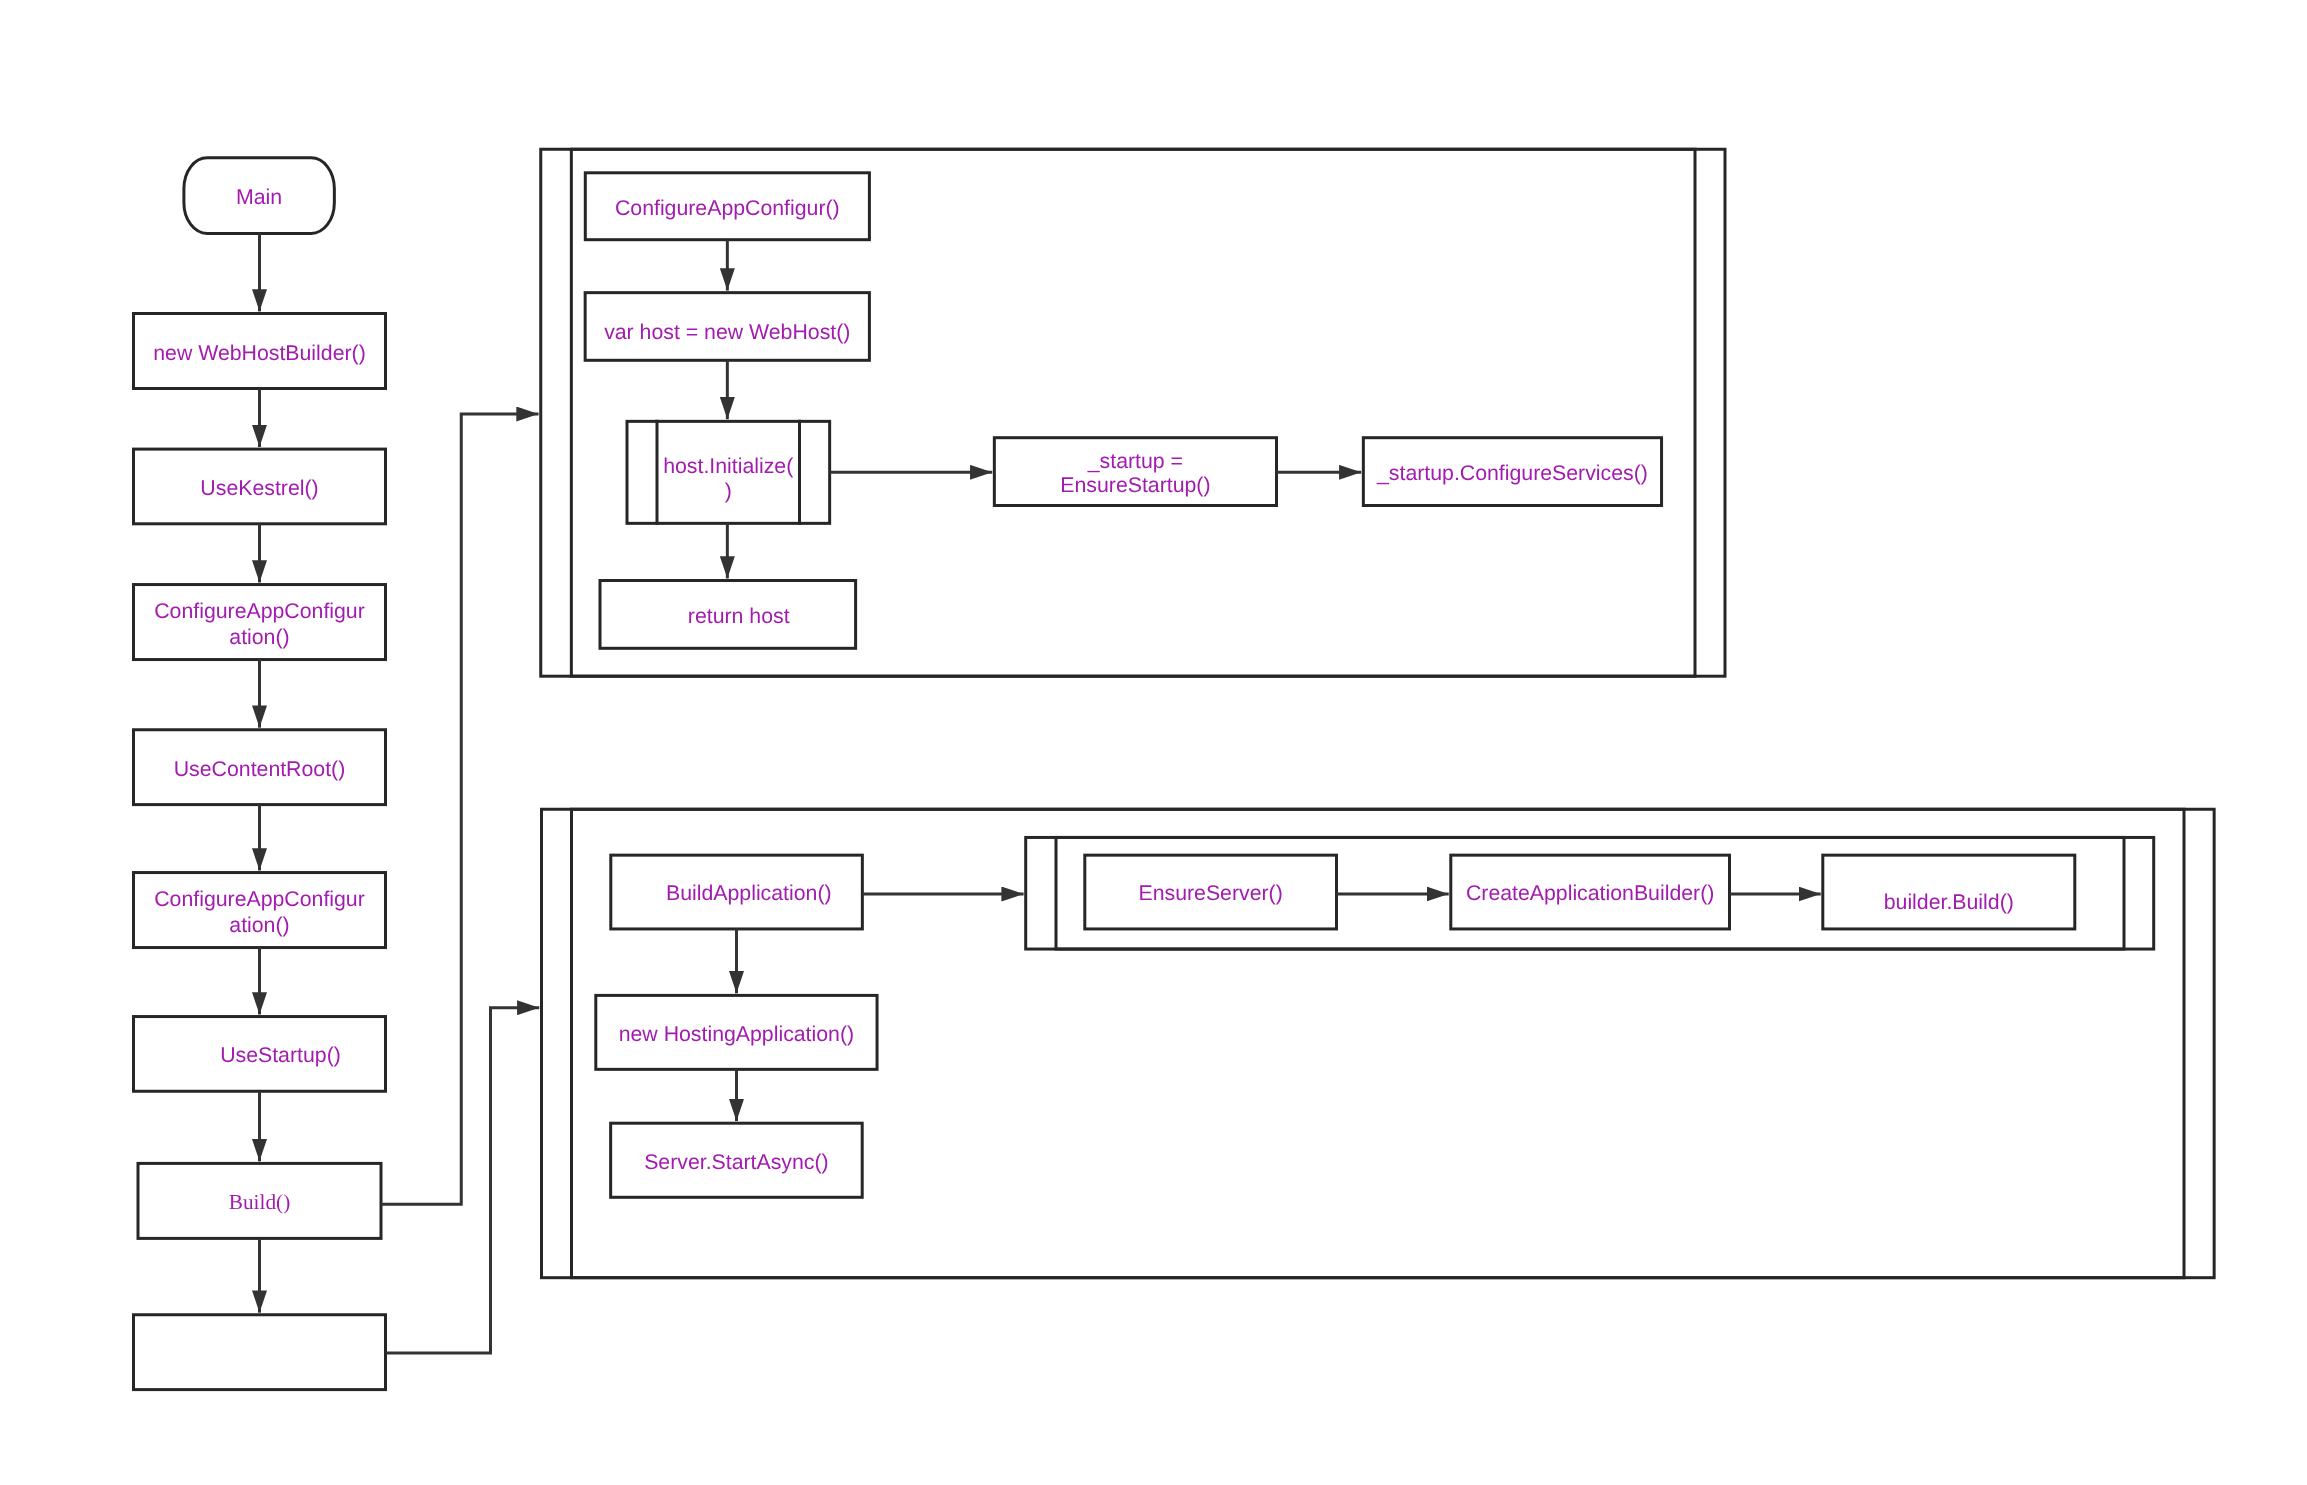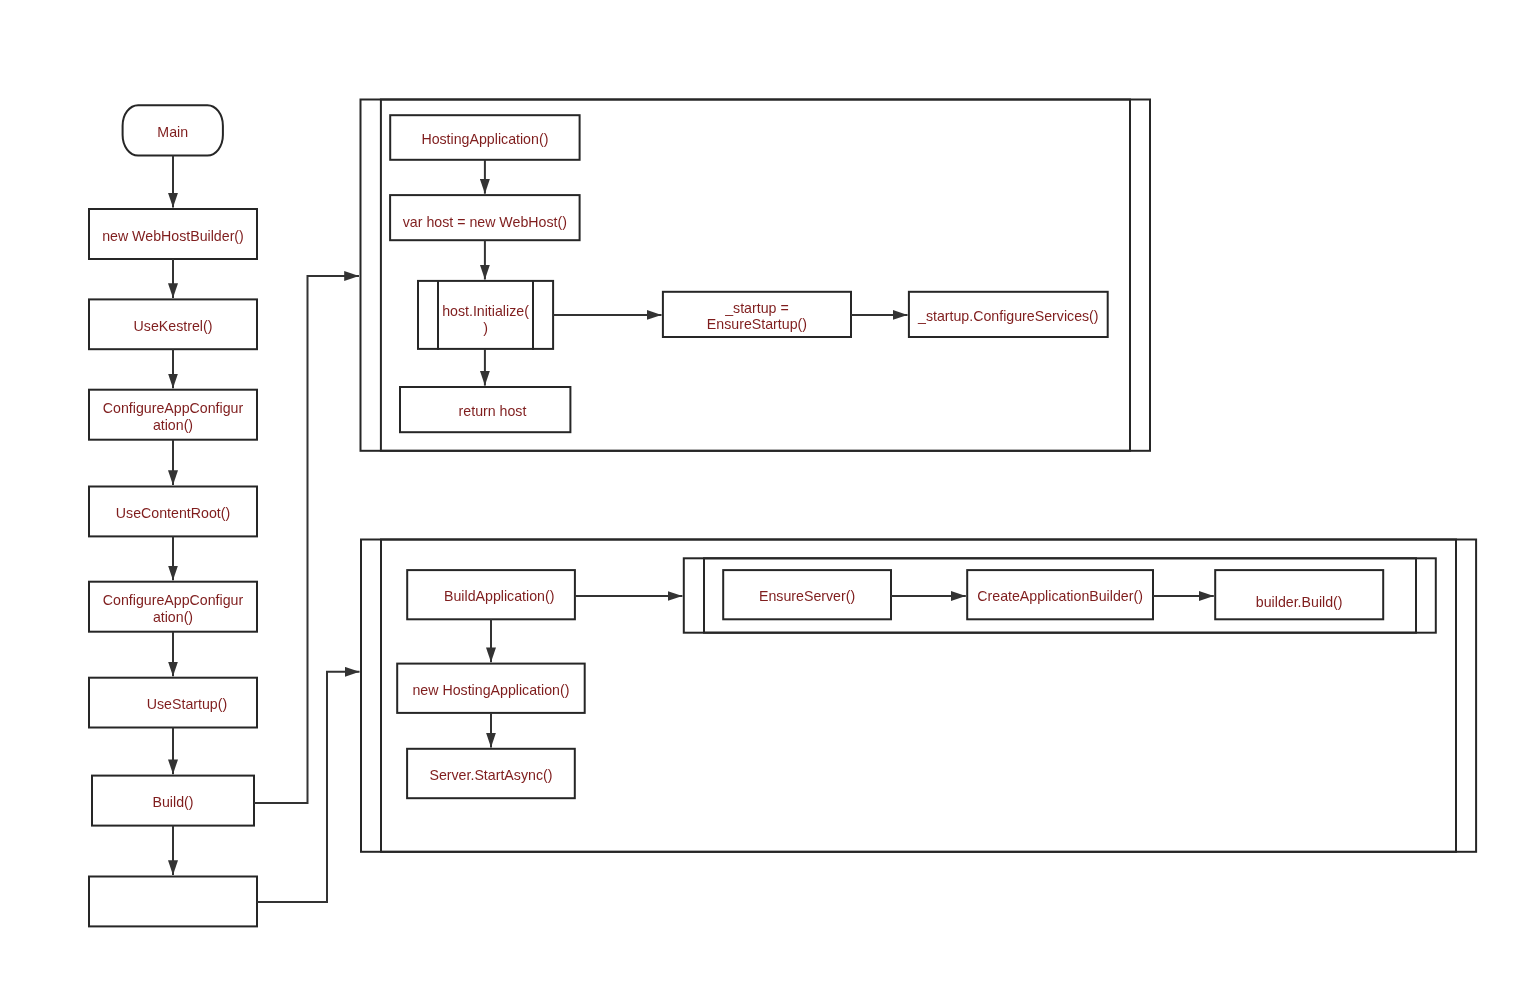--- a/index.html
+++ b/index.html
@@ -4,21 +4,21 @@
 <title>Flowchart</title>
 <style>
   html,body{margin:0;padding:0;background:#ffffff;}
   body{width:1538px;height:990px;overflow:hidden;
        font-family:"Liberation Sans",sans-serif;
        -webkit-font-smoothing:antialiased;
        -moz-osx-font-smoothing:grayscale;}
   #stage{position:relative;width:1538px;height:990px;background:#ffffff;}
   svg#diagram{position:absolute;left:0;top:0;width:1538px;height:990px;display:block;}
   .lbl{position:absolute;display:flex;align-items:center;justify-content:center;
-       text-align:center;color:#7f1d1d;font-size:14.2px;line-height:16.4px;
+       text-align:center;color:#a21caf;font-size:14.2px;line-height:16.4px;
        white-space:pre-line;padding-top:4px;box-sizing:border-box;}
 </style>
 </head>
 <body>
 
 <div id="stage">
 <svg id="diagram" viewBox="0 0 1538 990">
   <defs>
     <marker id="arrowhead" viewBox="0 0 15 10" refX="14.8" refY="5" markerWidth="15" markerHeight="10" orient="auto-start-reverse" markerUnits="userSpaceOnUse">
       <path d="M 0 0 L 14.8 5 L 0 10 Z" fill="#333333"></path>
@@ -88,22 +88,22 @@
 
 <div class="lbl" style="left:122.6px;top:105.2px;width:100.3px;height:50.4px;">Main</div>
 <div class="lbl" style="left:89px;top:209px;width:168px;height:50px;">new WebHostBuilder()</div>
 <div class="lbl" style="left:89px;top:299.4px;width:168px;height:49.8px;">UseKestrel()</div>
 <div class="lbl" style="left:89px;top:389.7px;width:168px;height:50px;">ConfigureAppConfigur
 ation()</div>
 <div class="lbl" style="left:89px;top:486.5px;width:168px;height:49.9px;">UseContentRoot()</div>
 <div class="lbl" style="left:89px;top:581.7px;width:168px;height:50px;">ConfigureAppConfigur
 ation()</div>
 <div class="lbl" style="left:89px;top:677.7px;width:168px;height:49.8px;padding-left:28px;">UseStartup()</div>
-<div class="lbl" style="left:92px;top:775.6px;width:162px;height:50px;">Build()</div>
-<div class="lbl" style="left:390.2px;top:115.2px;width:189.4px;height:44.6px;">HostingApplication()</div>
+<div class="lbl" style="left:92px;top:775.6px;width:162px;height:50px;font-family:Liberation Serif, serif;">Build()</div>
+<div class="lbl" style="left:390.2px;top:115.2px;width:189.4px;height:44.6px;">ConfigureAppConfigur()</div>
 <div class="lbl" style="left:390.1px;top:195.1px;width:189.5px;height:50px;">var host = new WebHost()</div>
 <div class="lbl" style="left:400px;top:387px;width:185px;height:45.2px;">return host</div>
 <div class="lbl" style="left:662.9px;top:291.8px;width:188.1px;height:45.2px;">_startup =
 EnsureStartup()</div>
 <div class="lbl" style="left:908.9px;top:291.8px;width:198.8px;height:45.2px;">_startup.ConfigureServices()</div>
 <div class="lbl" style="left:407.2px;top:570.1px;width:184px;height:49.2px;">BuildApplication()</div>
 <div class="lbl" style="left:397.2px;top:663.6px;width:187.5px;height:49.3px;">new HostingApplication()</div>
 <div class="lbl" style="left:407.1px;top:748.8px;width:167.7px;height:49.4px;">Server.StartAsync()</div>
 <div class="lbl" style="left:723.2px;top:570.1px;width:167.8px;height:49.2px;">EnsureServer()</div>
 <div class="lbl" style="left:967.2px;top:570.1px;width:185.8px;height:49.2px;">CreateApplicationBuilder()</div>

